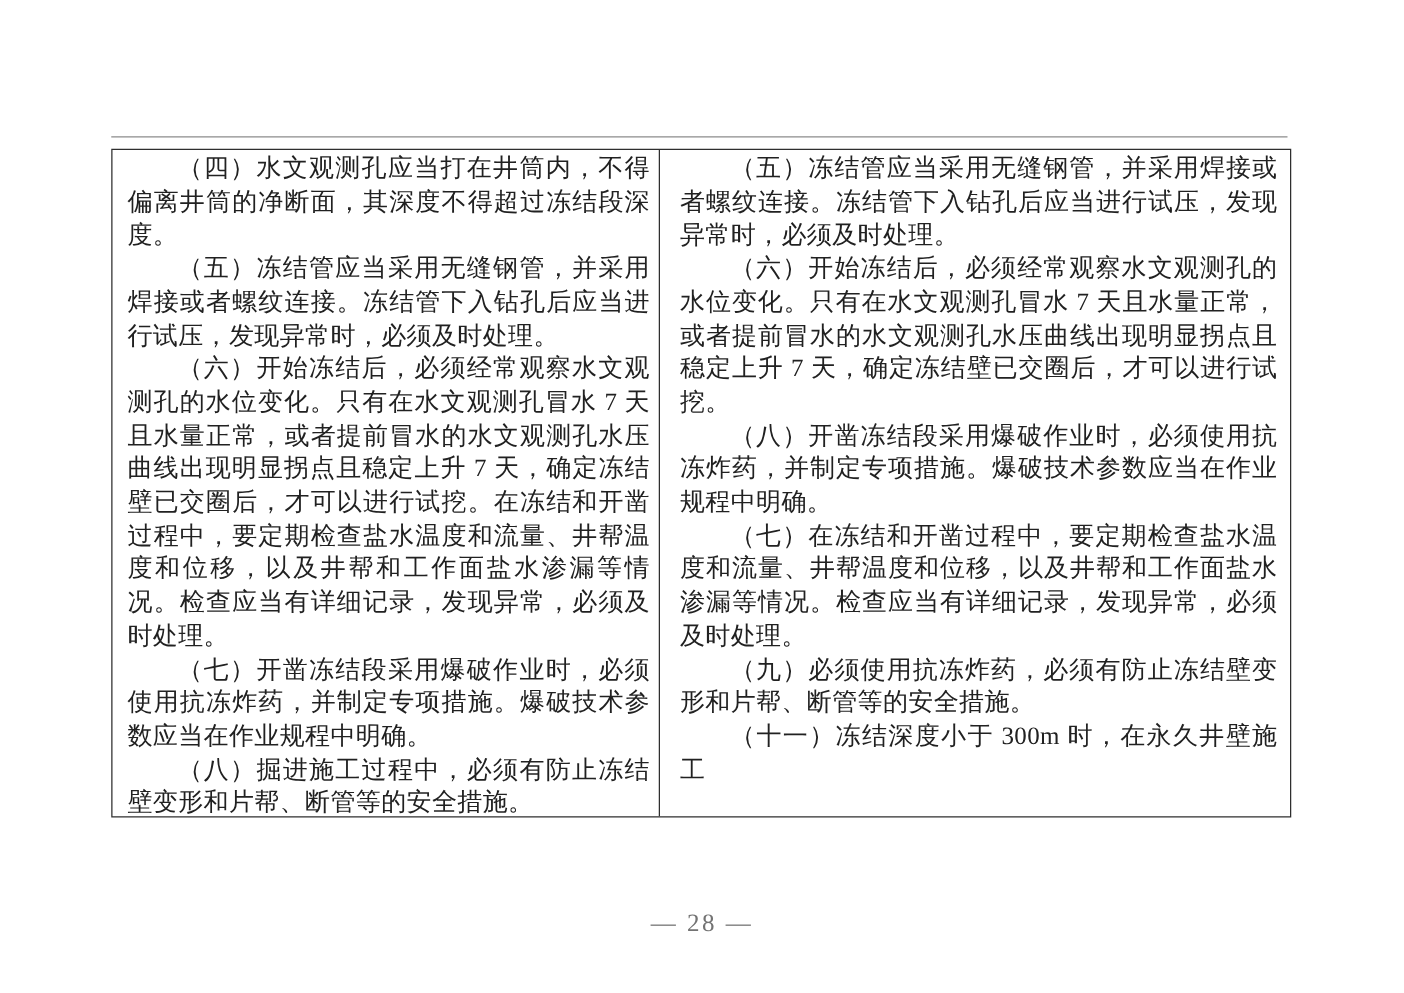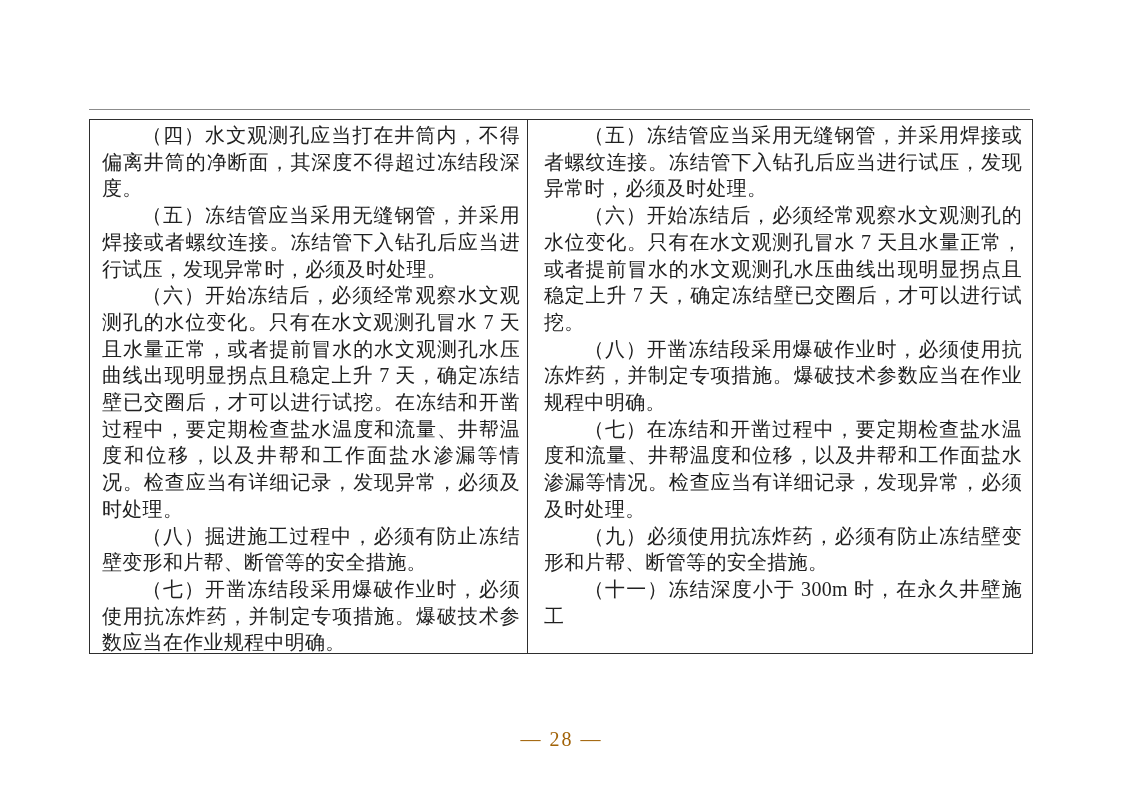--- a/index.html
+++ b/index.html
@@ -65,39 +65,39 @@
   }
   .page-footer {
     position: absolute;
     left: 0;
     top: 728px;
     width: 100%;
     text-align: center;
   }
   .page-number {
     font-size: 20px;
-    color: #a16207;
+    color: #737373;
     letter-spacing: 2px;
   }
 </style>
 </head>
 <body>
 
 <div class="page">
 
   <div class="top-rule"></div>
 
   <div class="content-table">
 
     <div class="col col-left">
       <p>（四）水文观测孔应当打在井筒内，不得偏离井筒的净断面，其深度不得超过冻结段深度。</p>
       <p>（五）冻结管应当采用无缝钢管，并采用焊接或者螺纹连接。冻结管下入钻孔后应当进行试压，发现异常时，必须及时处理。</p>
       <p>（六）开始冻结后，必须经常观察水文观测孔的水位变化。只有在水文观测孔冒水 7 天且水量正常，或者提前冒水的水文观测孔水压曲线出现明显拐点且稳定上升 7 天，确定冻结壁已交圈后，才可以进行试挖。在冻结和开凿过程中，要定期检查盐水温度和流量、井帮温度和位移，以及井帮和工作面盐水渗漏等情况。检查应当有详细记录，发现异常，必须及时处理。</p>
+      <p>（七）开凿冻结段采用爆破作业时，必须使用抗冻炸药，并制定专项措施。爆破技术参数应当在作业规程中明确。</p>
       <p>（八）掘进施工过程中，必须有防止冻结壁变形和片帮、断管等的安全措施。</p>
-      <p>（七）开凿冻结段采用爆破作业时，必须使用抗冻炸药，并制定专项措施。爆破技术参数应当在作业规程中明确。</p>
     </div>
 
     <div class="col col-right">
       <p>（五）冻结管应当采用无缝钢管，并采用焊接或者螺纹连接。冻结管下入钻孔后应当进行试压，发现异常时，必须及时处理。</p>
       <p>（六）开始冻结后，必须经常观察水文观测孔的水位变化。只有在水文观测孔冒水 7 天且水量正常，或者提前冒水的水文观测孔水压曲线出现明显拐点且稳定上升 7 天，确定冻结壁已交圈后，才可以进行试挖。</p>
       <p>（八）开凿冻结段采用爆破作业时，必须使用抗冻炸药，并制定专项措施。爆破技术参数应当在作业规程中明确。</p>
       <p>（七）在冻结和开凿过程中，要定期检查盐水温度和流量、井帮温度和位移，以及井帮和工作面盐水渗漏等情况。检查应当有详细记录，发现异常，必须及时处理。</p>
       <p>（九）必须使用抗冻炸药，必须有防止冻结壁变形和片帮、断管等的安全措施。</p>
       <p>（十一）冻结深度小于 300m 时，在永久井壁施工</p>
     </div>

